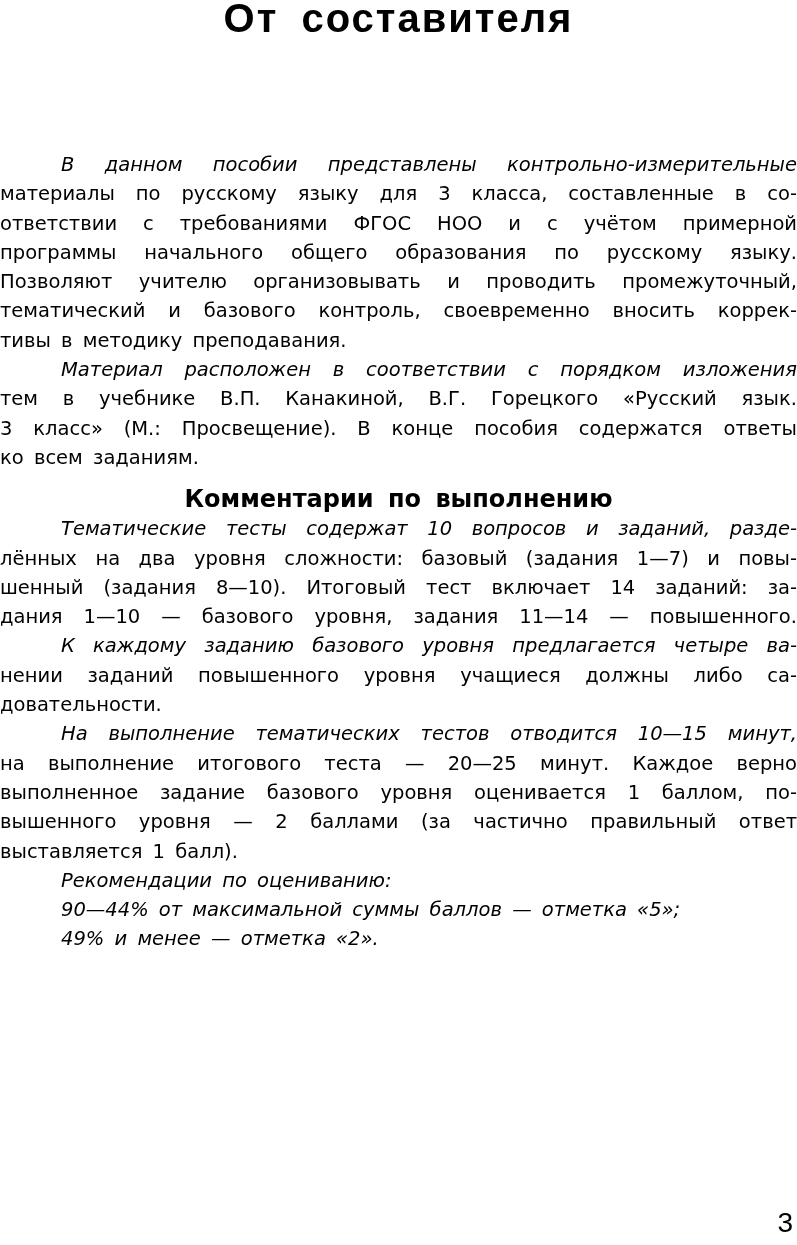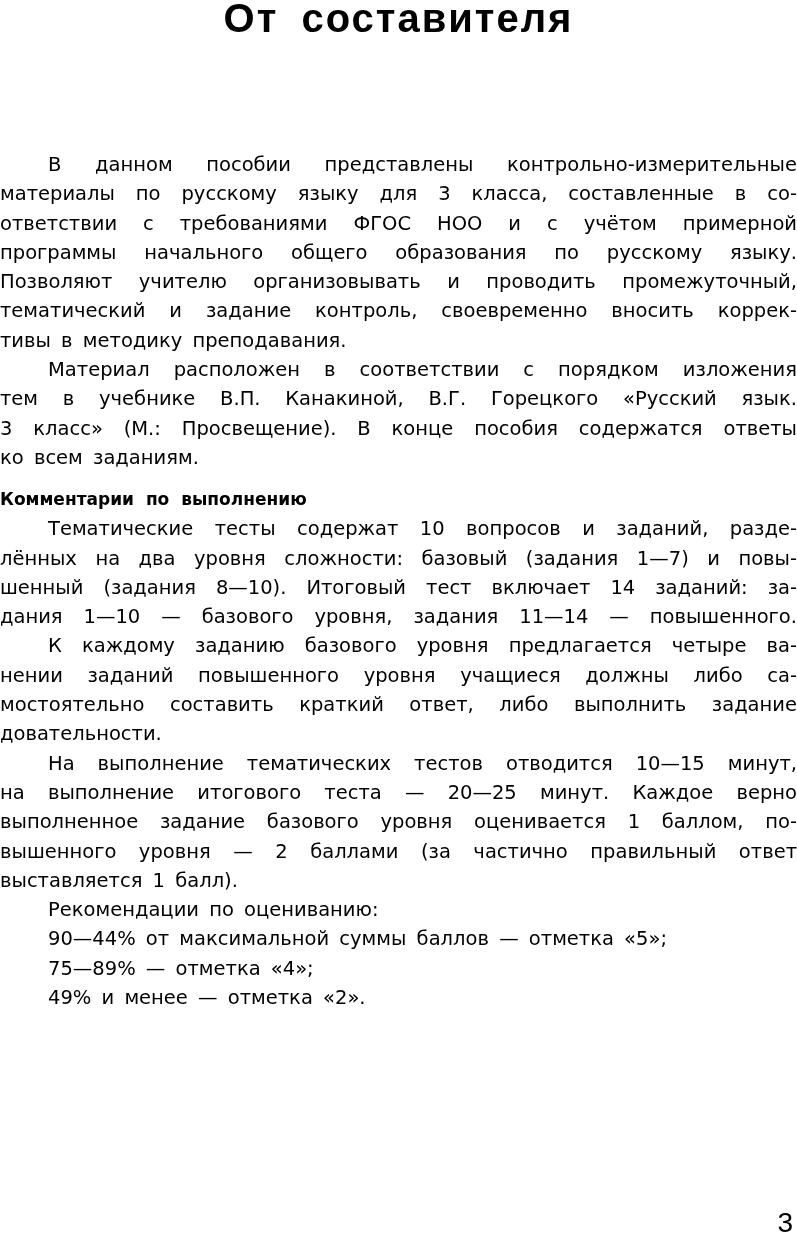--- a/index.html
+++ b/index.html
@@ -10,44 +10,44 @@
     letter-spacing: 2px; word-spacing: 10px; line-height: 48px; margin: 0;
   }
   .body-text {
     position: absolute; left: 0; width: 797px;
     font-family: "DejaVu Sans", sans-serif; font-size: 19.5px; line-height: 29.3px;
   }
   .line {
     display: block; text-align: justify; text-align-last: justify; white-space: nowrap;
     height: 29.3px; overflow: visible; word-spacing: 4px;
   }
-  .line.ind { padding-left: 48px; }
+  .line.ind { padding-left: 61px; font-style: italic; }
   .line.last { text-align-last: left; }
   .heading {
-    display: block; text-align: left; font-weight: bold; font-size: 17px;
+    display: block; text-align: center; font-weight: bold; font-size: 24px;
     height: 29.3px; word-spacing: 6px;
   }
   .page-number {
     position: absolute; right: 4px; top: 1208px;
     font-family: "Liberation Sans", sans-serif; font-size: 28px; line-height: 30px;
   }
 </style>
 </head>
 <body>
 
 <h1 class="title">От составителя</h1>
 
 <div class="body-text" style="top:150px;">
   <div>
     <span class="line ind">В данном пособии представлены контрольно-измерительные</span>
     <span class="line">материалы по русскому языку для 3 класса, составленные в со-</span>
     <span class="line">ответствии с требованиями ФГОС НОО и с учётом примерной</span>
     <span class="line">программы начального общего образования по русскому языку.</span>
     <span class="line">Позволяют учителю организовывать и проводить промежуточный,</span>
-    <span class="line">тематический и задание контроль, своевременно вносить коррек-</span>
+    <span class="line">тематический и базового контроль, своевременно вносить коррек-</span>
     <span class="line last">тивы в методику преподавания.</span>
   </div>
   <div>
     <span class="line ind">Материал расположен в соответствии с порядком изложения</span>
     <span class="line">тем в учебнике В.П. Канакиной, В.Г. Горецкого «Русский язык.</span>
     <span class="line">3 класс» (М.: Просвещение). В конце пособия содержатся ответы</span>
     <span class="line last">ко всем заданиям.</span>
   </div>
 </div>
 
@@ -57,31 +57,29 @@
   </div>
   <div>
     <span class="line ind">Тематические тесты содержат 10 вопросов и заданий, разде-</span>
     <span class="line">лённых на два уровня сложности: базовый (задания 1—7) и повы-</span>
     <span class="line">шенный (задания 8—10). Итоговый тест включает 14 заданий: за-</span>
     <span class="line">дания 1—10 — базового уровня, задания 11—14 — повышенного.</span>
   </div>
   <div>
     <span class="line ind">К каждому заданию базового уровня предлагается четыре ва-</span>
     <span class="line">нении заданий повышенного уровня учащиеся должны либо са-</span>
-    <span class="line">мостоятельно составить краткий ответ, либо выполнить задание</span>
     <span class="line last">довательности.</span>
   </div>
   <div>
     <span class="line ind">На выполнение тематических тестов отводится 10—15 минут,</span>
     <span class="line">на выполнение итогового теста — 20—25 минут. Каждое верно</span>
     <span class="line">выполненное задание базового уровня оценивается 1 баллом, по-</span>
     <span class="line">вышенного уровня — 2 баллами (за частично правильный ответ</span>
     <span class="line last">выставляется 1 балл).</span>
   </div>
   <div>
     <span class="line ind last">Рекомендации по оцениванию:</span>
     <span class="line ind last">90—44% от максимальной суммы баллов — отметка «5»;</span>
-    <span class="line ind last">75—89% — отметка «4»;</span>
     <span class="line ind last">49% и менее — отметка «2».</span>
   </div>
 </div>
 
 <div class="page-number">3</div>
 
 </body></html>

